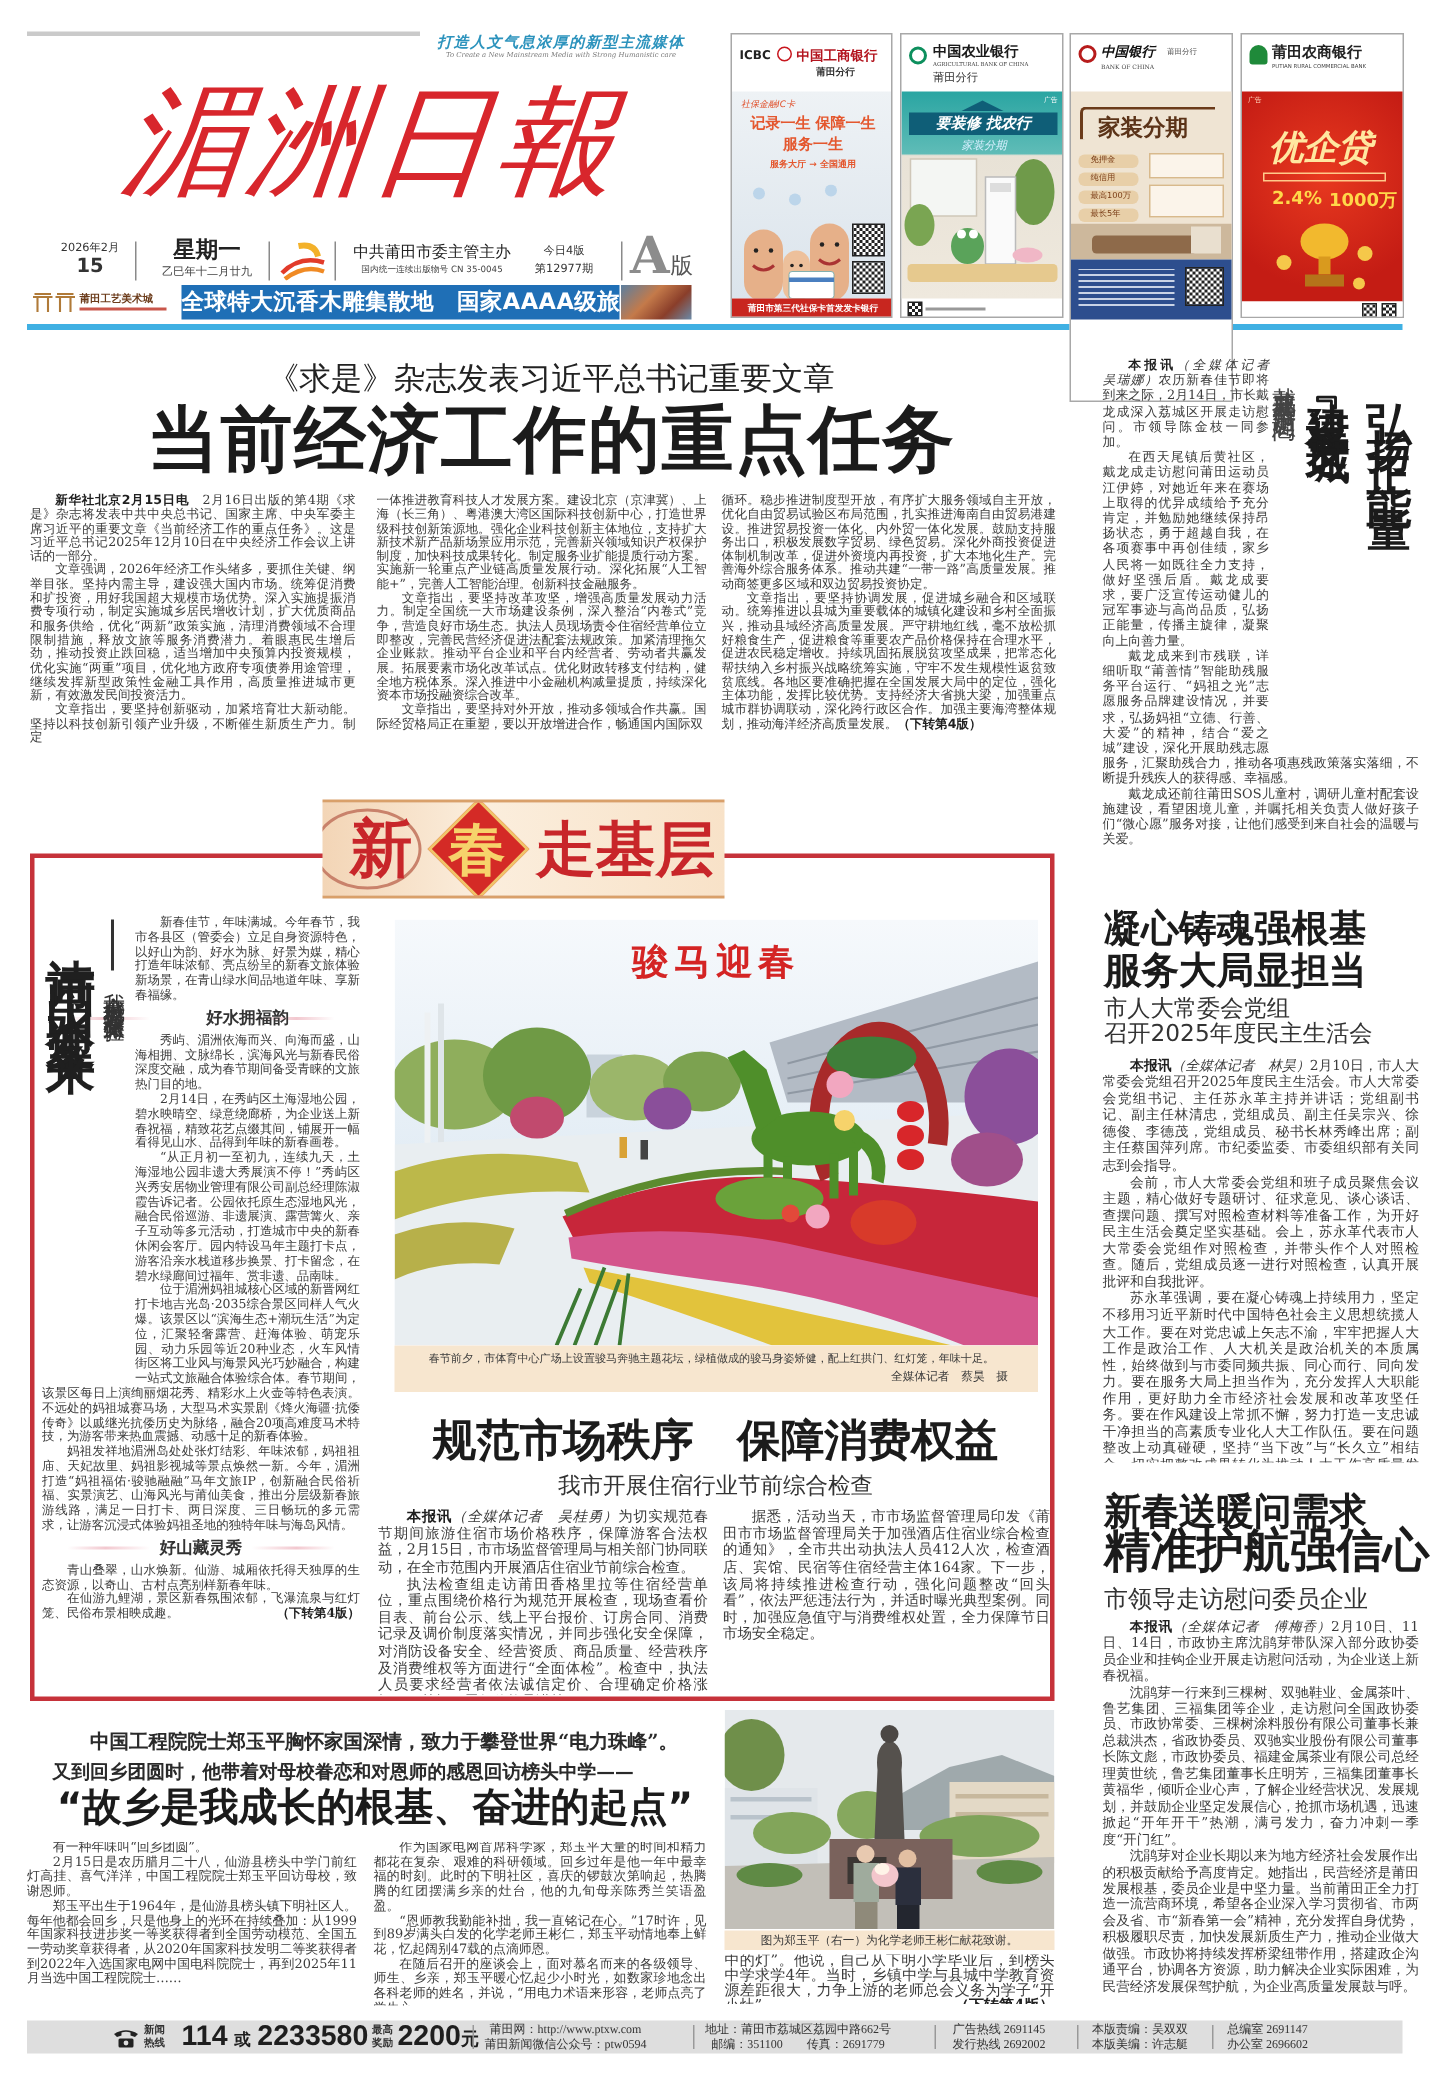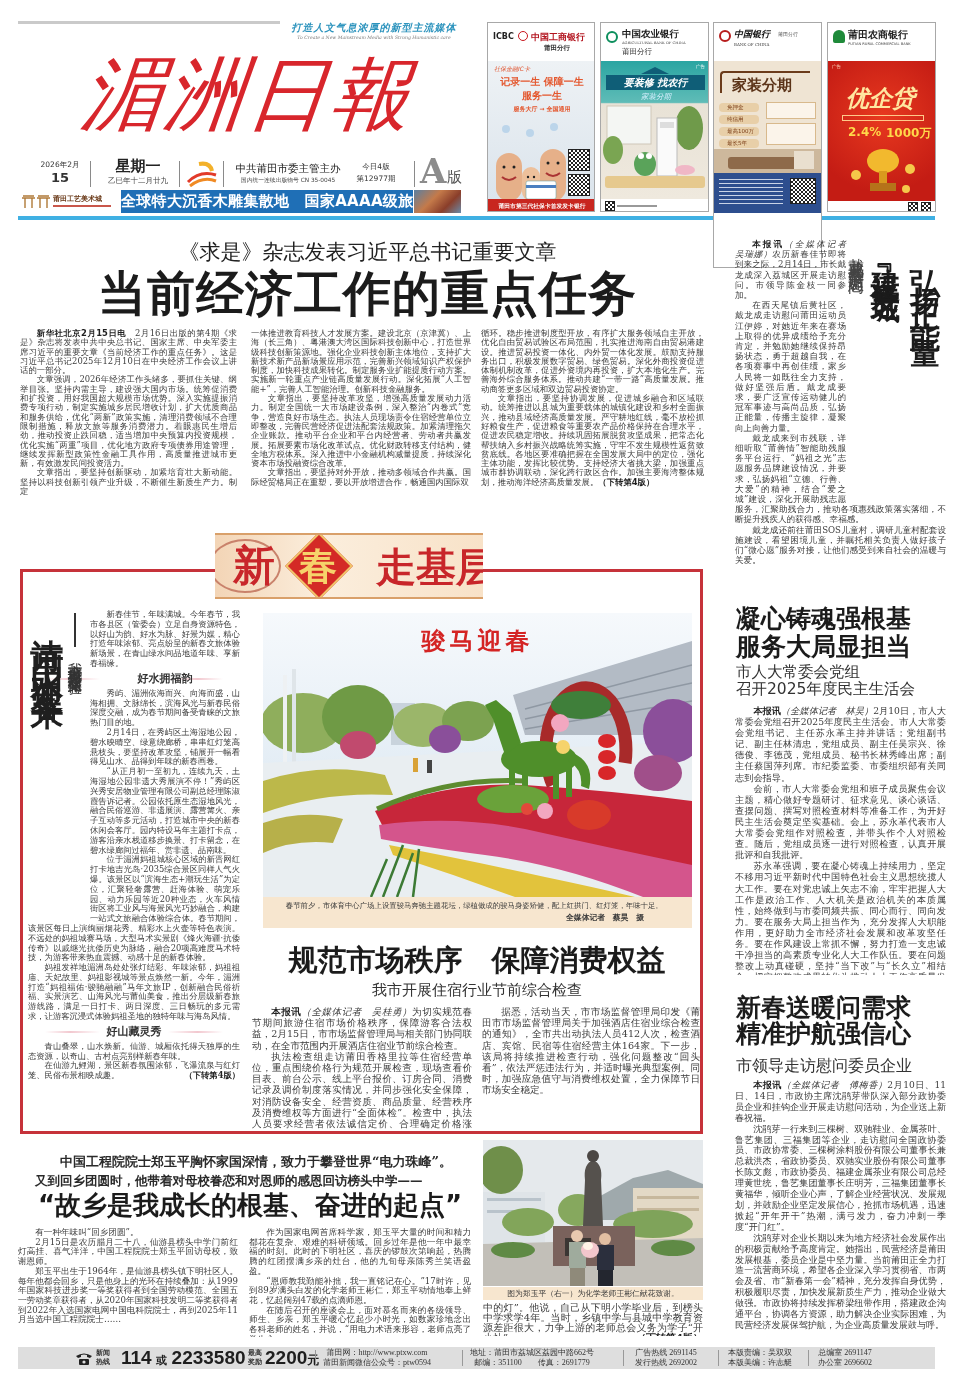--- a/index.html
+++ b/index.html
@@ -213,33 +213,33 @@
     <p>戴龙成还前往莆田SOS儿童村，调研儿童村配套设施建设，看望困境儿童，并嘱托相关负责人做好孩子们“微心愿”服务对接，让他们感受到来自社会的温暖与关爱。</p>
   </div>
 
   <div class="abs" style="left:20px;top:569px;width:683px;height:565px;border:3px solid var(--box)"></div>
 
   <div class="abs" style="left:215px;top:533px;width:268px;height:66px;background:linear-gradient(90deg,#f3d5b6,#fbeedd 40%,#f8e2c8);border-top:2px solid #d9a06a;border-bottom:2px solid #d9a06a;overflow:hidden">
     <div class="abs" style="left:-6px;top:4px;width:72px;height:54px;border:2px solid #c9826b;border-radius:50%"></div>
     <div class="abs serif nw" style="left:18px;top:6px;font-size:42px;line-height:50px;font-weight:bold;color:var(--sec)">新</div>
     <div class="abs" style="left:80px;top:7px;width:48px;height:48px;transform:rotate(45deg);background:#d42a26;border:2px solid #f0c46a"></div>
     <div class="abs serif nw" style="left:84px;top:8px;font-size:38px;line-height:46px;font-weight:bold;color:#f6d36b">春</div>
-    <div class="abs serif nw" style="left:161px;top:7px;font-size:40px;line-height:50px;font-weight:bold;color:var(--sec)">走基层</div>
+    <div class="abs serif nw" style="left:142px;top:7px;font-size:40px;line-height:50px;font-weight:bold;color:var(--sec)">走基层</div>
   </div>
 
   <div class="txt" style="left:28px;top:610px;width:212px;height:522px;font-size:8.3px;line-height:9.8px">
     <div style="float:left;width:62px;height:306px;position:relative">
       <div class="vert sans nw" style="position:absolute;left:1px;top:3px;font-size:33px;font-weight:bold;letter-spacing:9.5px;line-height:36px;color:#1f1f1f">诗画山水迎客来</div>
       <div class="abs" style="left:46px;top:3px;width:1.5px;height:34px;background:#333"></div>
       <div class="vert sans nw" style="position:absolute;left:38px;top:41px;font-size:14.5px;letter-spacing:1.4px;line-height:18px;color:#333">我市全域发力打造新春文旅体验</div>
     </div>
     <p>新春佳节，年味满城。今年春节，我市各县区（管委会）立足自身资源特色，以好山为韵、好水为脉、好景为媒，精心打造年味浓郁、亮点纷呈的新春文旅体验新场景，在青山绿水间品地道年味、享新春福缘。</p>
     <div class="subhead">好水拥福韵</div>
     <p>秀屿、湄洲依海而兴、向海而盛，山海相拥、文脉绵长，滨海风光与新春民俗深度交融，成为春节期间备受青睐的文旅热门目的地。</p>
-    <p>2月14日，在秀屿区土海湿地公园，碧水映晴空、绿意绕廊桥，串串红灯笼高悬枝头，要坚持改革攻坚，铺展开一幅看得见山水、品得到年味的新春画卷。</p>
+    <p>2月14日，在秀屿区土海湿地公园，碧水映晴空、绿意绕廊桥，为企业送上新春祝福，精致花艺点缀其间，铺展开一幅看得见山水、品得到年味的新春画卷。</p>
     <p>“从正月初一至初九，连续九天，土海湿地公园非遗大秀展演不停！”秀屿区兴秀安居物业管理有限公司副总经理陈淑霞告诉记者。公园依托原生态湿地风光，融合民俗巡游、非遗展演、露营篝火、亲子互动等多元活动，打造城市中央的新春休闲会客厅。园内特设马年主题打卡点，游客沿亲水栈道移步换景、打卡留念，在碧水绿廊间过福年、赏非遗、品南味。</p>
     <p>位于湄洲妈祖城核心区域的新晋网红打卡地吉光岛·2035综合景区同样人气火爆。该景区以“滨海生态+潮玩生活”为定位，汇聚轻奢露营、赶海体验、萌宠乐园、动力乐园等近20种业态，火车风情街区将工业风与海景风光巧妙融合，构建一站式文旅融合体验综合体。春节期间，该景区每日上演绚丽烟花秀、精彩水上火壶等特色表演。不远处的妈祖城赛马场，大型马术实景剧《烽火海疆·抗倭传奇》以戚继光抗倭历史为脉络，融合20项高难度马术特技，为游客带来热血震撼、动感十足的新春体验。</p>
     <p>妈祖发祥地湄洲岛处处张灯结彩、年味浓郁，妈祖祖庙、天妃故里、妈祖影视城等景点焕然一新。今年，湄洲打造“妈祖福佑·骏驰融融”马年文旅IP，创新融合民俗祈福、实景演艺、山海风光与莆仙美食，推出分层级新春旅游线路，满足一日打卡、两日深度、三日畅玩的多元需求，让游客沉浸式体验妈祖圣地的独特年味与海岛风情。</p>
     <div class="subhead">好山藏灵秀</div>
     <p>青山叠翠，山水焕新。仙游、城厢依托得天独厚的生态资源，以奇山、古村点亮别样新春年味。</p>
     <p><span>在仙游九鲤湖，景区新春氛围浓郁，飞瀑流泉与红灯笼、民俗布景相映成趣。</span><span class="note">（下转第4版）</span></p>
   </div>
 
   <div class="abs" style="left:263px;top:613px;width:429px;height:284px;overflow:hidden">
     <svg width="429" height="284" viewBox="0 0 429 284">
@@ -291,21 +291,21 @@
         <circle cx="282" cy="198" r="8" fill="#f2a7c0"></circle>
         <circle cx="264" cy="196" r="6" fill="#e2493a"></circle>
       <rect x="150" y="145" width="5" height="14" fill="#d9a236"></rect>
         <rect x="164" y="147" width="5" height="13" fill="#444"></rect>
       <path d="M120,284 L140,232 M134,284 L150,240 M150,284 L156,236 M108,284 L124,246" stroke="#3c7a34" stroke-width="2.5"></path>
     </svg>
     <div class="abs sans nw" style="left:0;top:12px;width:429px;text-align:center;font-size:24px;font-weight:bold;color:#d42424;letter-spacing:4px">骏马迎春</div>
   </div>
   <div class="abs serif" style="left:263px;top:897px;width:429px;height:31px;background:#f7e6cf;padding:3px 8px 0 8px;font-size:7.4px;line-height:11px;color:#3a3a3a">
     <div style="text-indent:2em">春节前夕，市体育中心广场上设置骏马奔驰主题花坛，绿植做成的骏马身姿矫健，配上红拱门、红灯笼，年味十足。</div>
-    <div class="sans nw" style="position:absolute;right:48px;top:15px;font-weight:bold;font-size:7.8px">全媒体记者　蔡昊　摄</div>
+    <div class="sans nw" style="position:absolute;right:20px;top:15px;font-weight:normal;font-size:7.8px">全媒体记者　蔡昊　摄</div>
   </div>
 
   <div class="abs sans nw" style="left:252px;top:942px;width:450px;text-align:center;font-size:29px;font-weight:bold;line-height:36px;color:#1b1b1b">规范市场秩序　保障消费权益</div>
   <div class="abs sans nw" style="left:252px;top:981px;width:450px;text-align:center;font-size:15px;line-height:19px;color:#333">我市开展住宿行业节前综合检查</div>
   <div class="txt" style="left:252px;top:1006px;width:220px;height:124px;font-size:9.6px;line-height:11.2px">
     <p><span class="lead-b">本报讯</span><span class="byline">（全媒体记者　吴桂勇）</span><span>为切实规范春节期间旅游住宿市场价格秩序，保障游客合法权益，2月15日，市市场监督管理局与相关部门协同联动，在全市范围内开展酒店住宿业节前综合检查。</span></p>
     <p>执法检查组走访莆田香格里拉等住宿经营单位，重点围绕价格行为规范开展检查，现场查看价目表、前台公示、线上平台报价、订房合同、消费记录及调价制度落实情况，并同步强化安全保障，对消防设备安全、经营资质、商品质量、经营秩序及消费维权等方面进行“全面体检”。检查中，执法人员要求经营者依法诚信定价、合理确定价格涨幅，严禁拒不履行价格承诺等</p>
   </div>
   <div class="txt" style="left:482px;top:1006px;width:218px;height:124px;font-size:9.6px;line-height:11.2px">
     <p>据悉，活动当天，市市场监督管理局印发《莆田市市场监督管理局关于加强酒店住宿业综合检查的通知》，全市共出动执法人员412人次，检查酒店、宾馆、民宿等住宿经营主体164家。下一步，该局将持续推进检查行动，强化问题整改“回头看”，依法严惩违法行为，并适时曝光典型案例。同时，加强应急值守与消费维权处置，全力保障节日市场安全稳定。</p>
@@ -315,21 +315,21 @@
   <div class="abs sans nw" style="left:736px;top:633px;font-size:25px;font-weight:bold;line-height:28px;color:#1b1b1b">服务大局显担当</div>
   <div class="abs sans nw" style="left:736px;top:664px;font-size:15.5px;line-height:17px;color:#333">市人大常委会党组</div>
   <div class="abs sans nw" style="left:736px;top:681px;font-size:15.5px;line-height:17px;color:#333">召开2025年度民主生活会</div>
   <div class="txt" style="left:735px;top:705px;width:211px;height:270px;font-size:9.2px;line-height:11.1px">
     <p><span class="lead-b">本报讯</span><span class="byline">（全媒体记者　林昊）</span><span>2月10日，市人大常委会党组召开2025年度民主生活会。市人大常委会党组书记、主任苏永革主持并讲话；党组副书记、副主任林清忠，党组成员、副主任吴宗兴、徐德俊、李德茂，党组成员、秘书长林秀峰出席；副主任蔡国萍列席。市纪委监委、市委组织部有关同志到会指导。</span></p>
     <p>会前，市人大常委会党组和班子成员聚焦会议主题，精心做好专题研讨、征求意见、谈心谈话、查摆问题、撰写对照检查材料等准备工作，为开好民主生活会奠定坚实基础。会上，苏永革代表市人大常委会党组作对照检查，并带头作个人对照检查。随后，党组成员逐一进行对照检查，认真开展批评和自我批评。</p>
     <p>苏永革强调，要在凝心铸魂上持续用力，坚定不移用习近平新时代中国特色社会主义思想统揽人大工作。要在对党忠诚上矢志不渝，牢牢把握人大工作是政治工作、人大机关是政治机关的本质属性，始终做到与市委同频共振、同心而行、同向发力。要在服务大局上担当作为，充分发挥人大职能作用，更好助力全市经济社会发展和改革攻坚任务。要在作风建设上常抓不懈，努力打造一支忠诚干净担当的高素质专业化人大工作队伍。要在问题整改上动真碰硬，坚持“当下改”与“长久立”相结合，切实把整改成果转化为推动人大工作高质量发展的实际成效。</p>
   </div>
 
   <div class="abs sans nw" style="left:736px;top:995px;font-size:25px;font-weight:bold;line-height:26px;color:#1b1b1b">新春送暖问需求</div>
-  <div class="abs sans nw" style="left:736px;top:1021px;font-size:25px;font-weight:bold;line-height:26px;color:#1b1b1b">精准护航强信心</div>
+  <div class="abs sans nw" style="left:736px;top:1021px;font-size:31px;font-weight:bold;line-height:26px;color:#1b1b1b">精准护航强信心</div>
   <div class="abs sans nw" style="left:736px;top:1056px;font-size:16px;line-height:19px;color:#333">市领导走访慰问委员企业</div>
   <div class="txt" style="left:735px;top:1080px;width:211px;height:255px;font-size:9.1px;line-height:10.9px">
     <p><span class="lead-b">本报讯</span><span class="byline">（全媒体记者　傅梅香）</span><span>2月10日、11日、14日，市政协主席沈鹃芽带队深入部分政协委员企业和挂钩企业开展走访慰问活动，为企业送上新春祝福。</span></p>
     <p>沈鹃芽一行来到三棵树、双驰鞋业、金属茶叶、鲁艺集团、三福集团等企业，走访慰问全国政协委员、市政协常委、三棵树涂料股份有限公司董事长兼总裁洪杰，省政协委员、双驰实业股份有限公司董事长陈文彪，市政协委员、福建金属茶业有限公司总经理黄世统，鲁艺集团董事长庄明芳，三福集团董事长黄福华，倾听企业心声，了解企业经营状况、发展规划，并鼓励企业坚定发展信心，抢抓市场机遇，迅速掀起“开年开干”热潮，满弓发力，奋力冲刺一季度“开门红”。</p>
     <p>沈鹃芽对企业长期以来为地方经济社会发展作出的积极贡献给予高度肯定。她指出，民营经济是莆田发展根基，委员企业是中坚力量。当前莆田正全力打造一流营商环境，希望各企业深入学习贯彻省、市两会及省、市“新春第一会”精神，充分发挥自身优势，积极履职尽责，加快发展新质生产力，推动企业做大做强。市政协将持续发挥桥梁纽带作用，搭建政企沟通平台，协调各方资源，助力解决企业实际困难，为民营经济发展保驾护航，为企业高质量发展鼓与呼。</p>
   </div>
 
   <div class="abs serif nw" style="left:60px;top:1153px;font-size:13px;font-weight:bold;line-height:17px;color:#2a2a2a">中国工程院院士郑玉平胸怀家国深情，致力于攀登世界“电力珠峰”。</div>
   <div class="abs serif nw" style="left:35px;top:1172px;font-size:12.5px;font-weight:bold;line-height:17px;color:#2a2a2a">又到回乡团圆时，他带着对母校眷恋和对恩师的感恩回访榜头中学——</div>
   <div class="abs sans nw" style="left:30px;top:1189px;width:440px;text-align:center;font-size:26px;font-weight:bold;line-height:32px;color:#1b1b1b">“故乡是我成长的根基、奋进的起点”</div>

